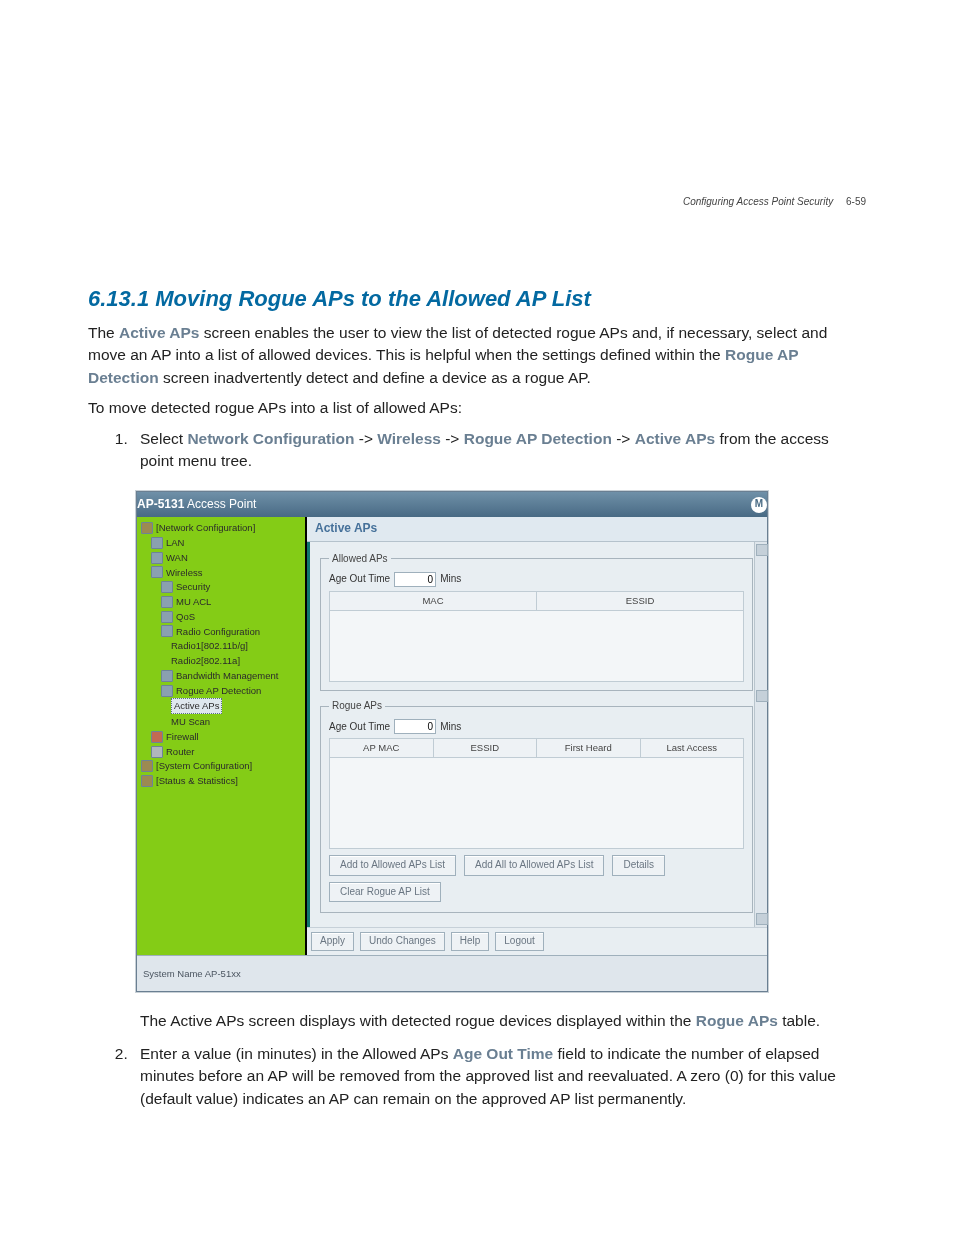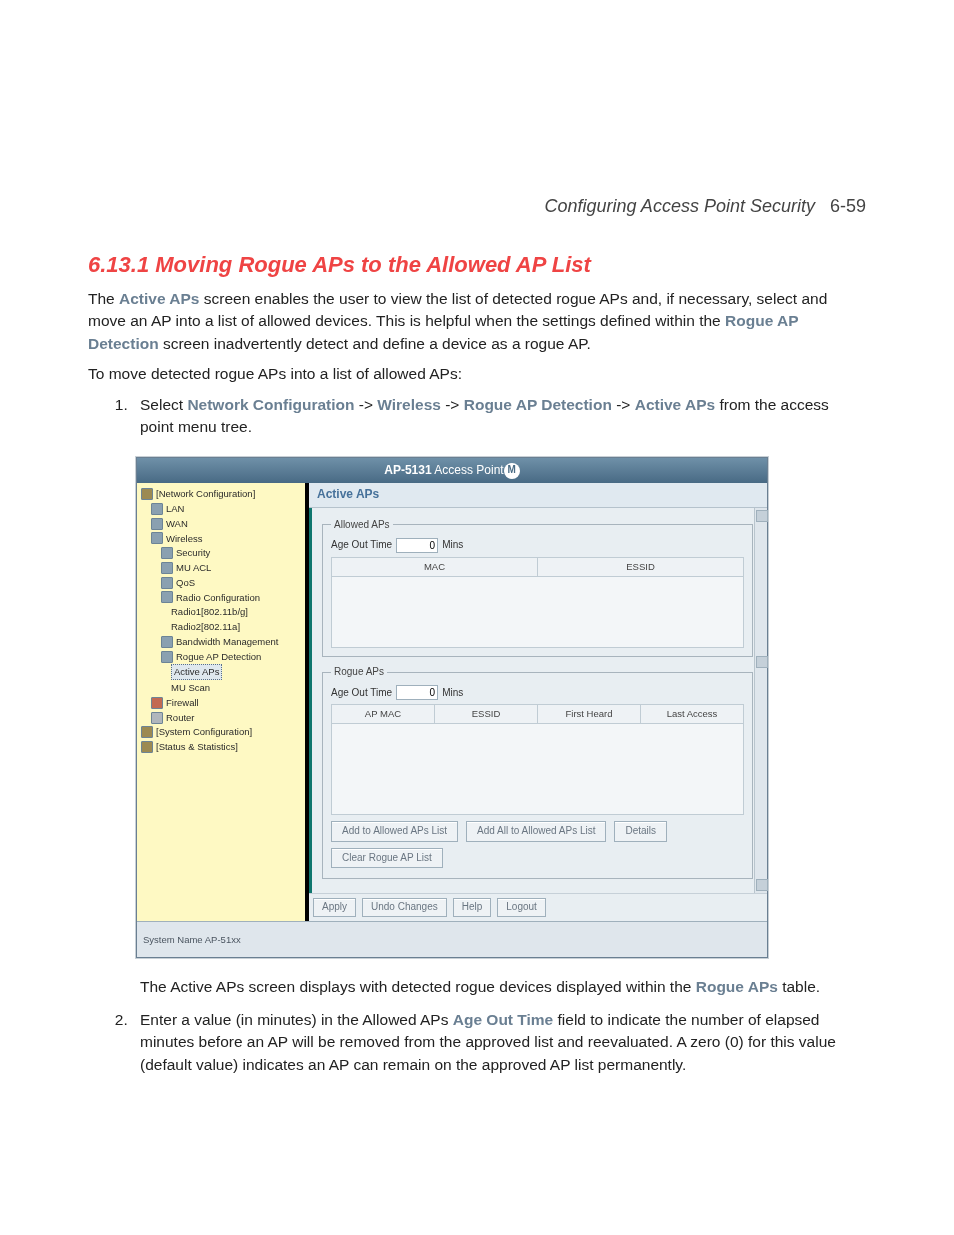--- a/index.html
+++ b/index.html
@@ -1,31 +1,31 @@
 <!DOCTYPE html>
 <html><head>
 <meta charset="utf-8">
 <style>
   html,body{margin:0;padding:0;background:#fff;font-family:Arial,Helvetica,sans-serif;color:#222}
   .page{width:954px;height:1235px;position:relative;box-sizing:border-box;padding:190px 88px 40px 88px}
-  .runhead{position:absolute;top:196px;right:88px;font-size:18px;font-style:italic;color:#444}
+  .runhead{position:absolute;top:196px;right:88px;font-size:10px;font-style:italic;color:#444}
   .runhead .pn{font-style:normal;margin-left:10px}
-  .sect-title{font-size:22px;font-weight:bold;font-style:italic;margin:62px 0 10px 0;color:#ef4444}
+  .sect-title{font-size:22px;font-weight:bold;font-style:italic;margin:96px 0 10px 0;color:#0369a1}
   p{font-size:15.5px;line-height:1.45;margin:8px 0;color:#222}
   .hl{font-weight:bold;color:#6a7f92}
   ol{font-size:15.5px;line-height:1.45;margin:8px 0 8px 26px;padding-left:18px}
   ol li{margin:6px 0 10px 0;padding-left:4px}
   ol li .li-body{display:block;margin-left:4px}
   .fig{margin:18px 0 18px 0}
   .app{border:1px solid #6a7f92;background:#e8eef2;width:630px;font-family:Tahoma,Arial,sans-serif;font-size:10px;color:#333;box-shadow:0 0 0 1px #c8d0d6}
-  .app-titlebar{background:linear-gradient(#6f90a8,#486a84);color:#fff;padding:4px 0;font-size:12px;display:flex;align-items:center;justify-content:center}
+  .app-titlebar{background:linear-gradient(#6f90a8,#486a84);color:#fff;padding:4px 0;font-size:12px;display:flex;align-items:center;justify-content:space-between}
   .app-titlebar b{font-weight:bold}
   .moto{width:16px;height:16px;border-radius:50%;background:#fff;color:#4a6c85;display:flex;align-items:center;justify-content:center;font-weight:bold;font-size:10px}
   .app-body{display:flex;align-items:stretch;background:#e8eef2}
-  .tree{width:162px;border-right:4px solid #000000;padding:4px 2px 4px 4px;background:#fef9c3;font-size:9.5px;line-height:1.45;color:#2b2b2b}
+  .tree{width:162px;border-right:2px solid #000000;padding:4px 2px 4px 4px;background:#84cc16;font-size:9.5px;line-height:1.45;color:#2b2b2b}
   .tree .row{white-space:nowrap;display:flex;align-items:center;gap:3px;padding:0 0 1px 0}
   .tree .i0{padding-left:0}.tree .i1{padding-left:10px}.tree .i2{padding-left:20px}.tree .i3{padding-left:30px}
   .tree .sel{border:1px dotted #5a7186;background:#dfe8ee;padding:0 2px}
   .ic{display:inline-block;width:10px;height:10px;background:#8aa0b0;border:1px solid #6c8496;border-radius:1px}
   .ic.net{background:#9c8a52}
   .ic.fw{background:#c26a52}
   .ic.rt{background:#b0b6bc}
   .content{flex:1;display:flex;flex-direction:column}
   .panel-title{background:#e0e9f0;color:#46719a;font-weight:bold;font-size:12px;padding:3px 8px;border-bottom:1px solid #b5c2cc}
   .panel-area{position:relative;padding:6px 8px 6px 8px;border-left:3px solid #0f766e}

